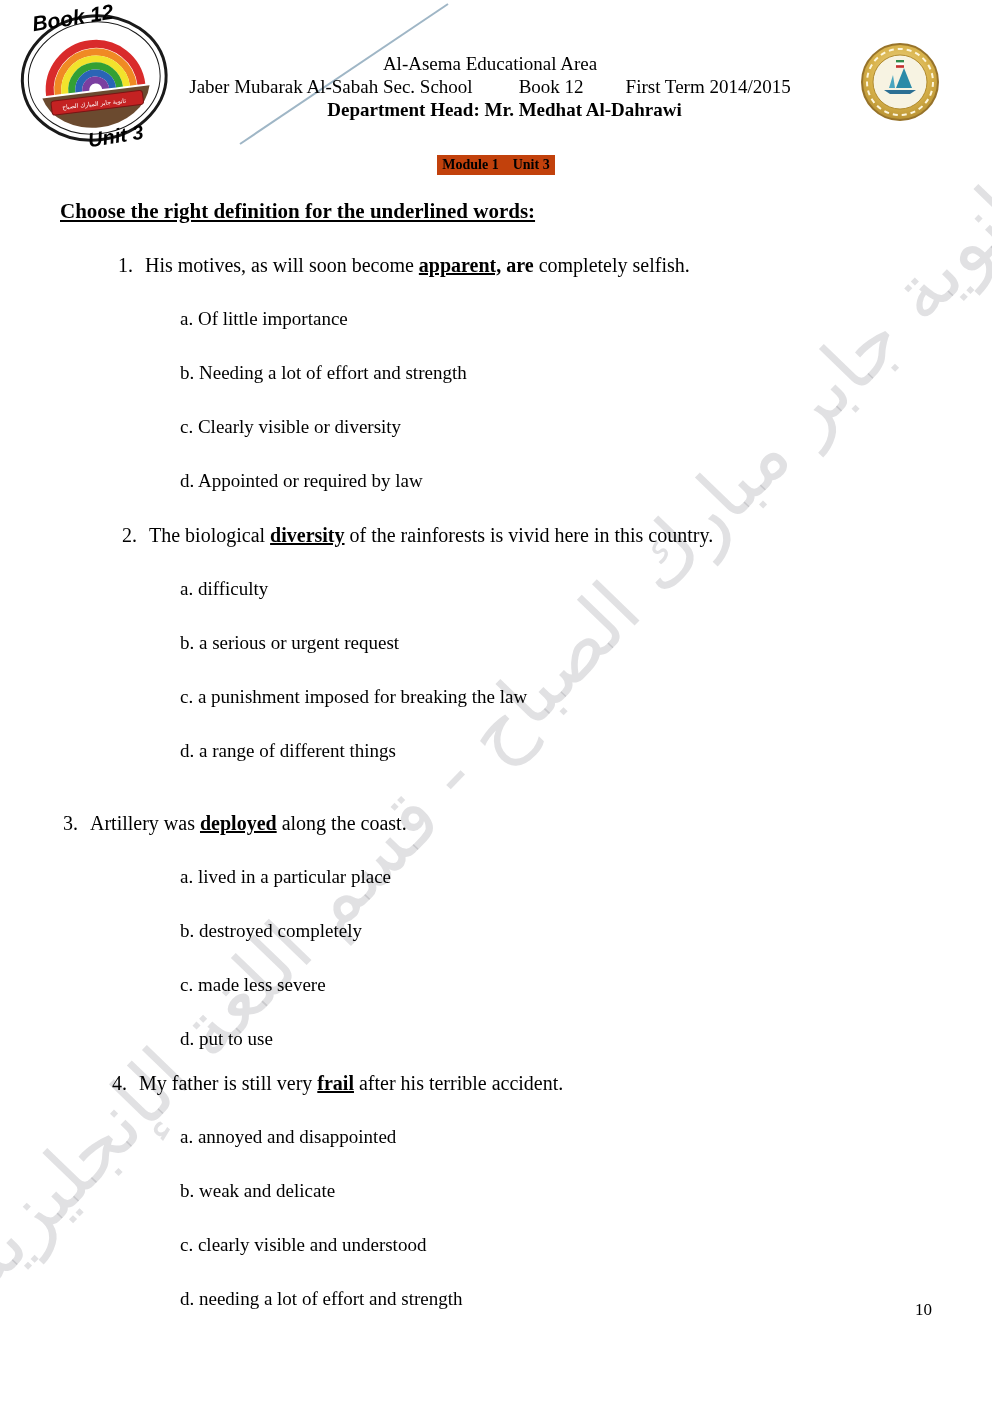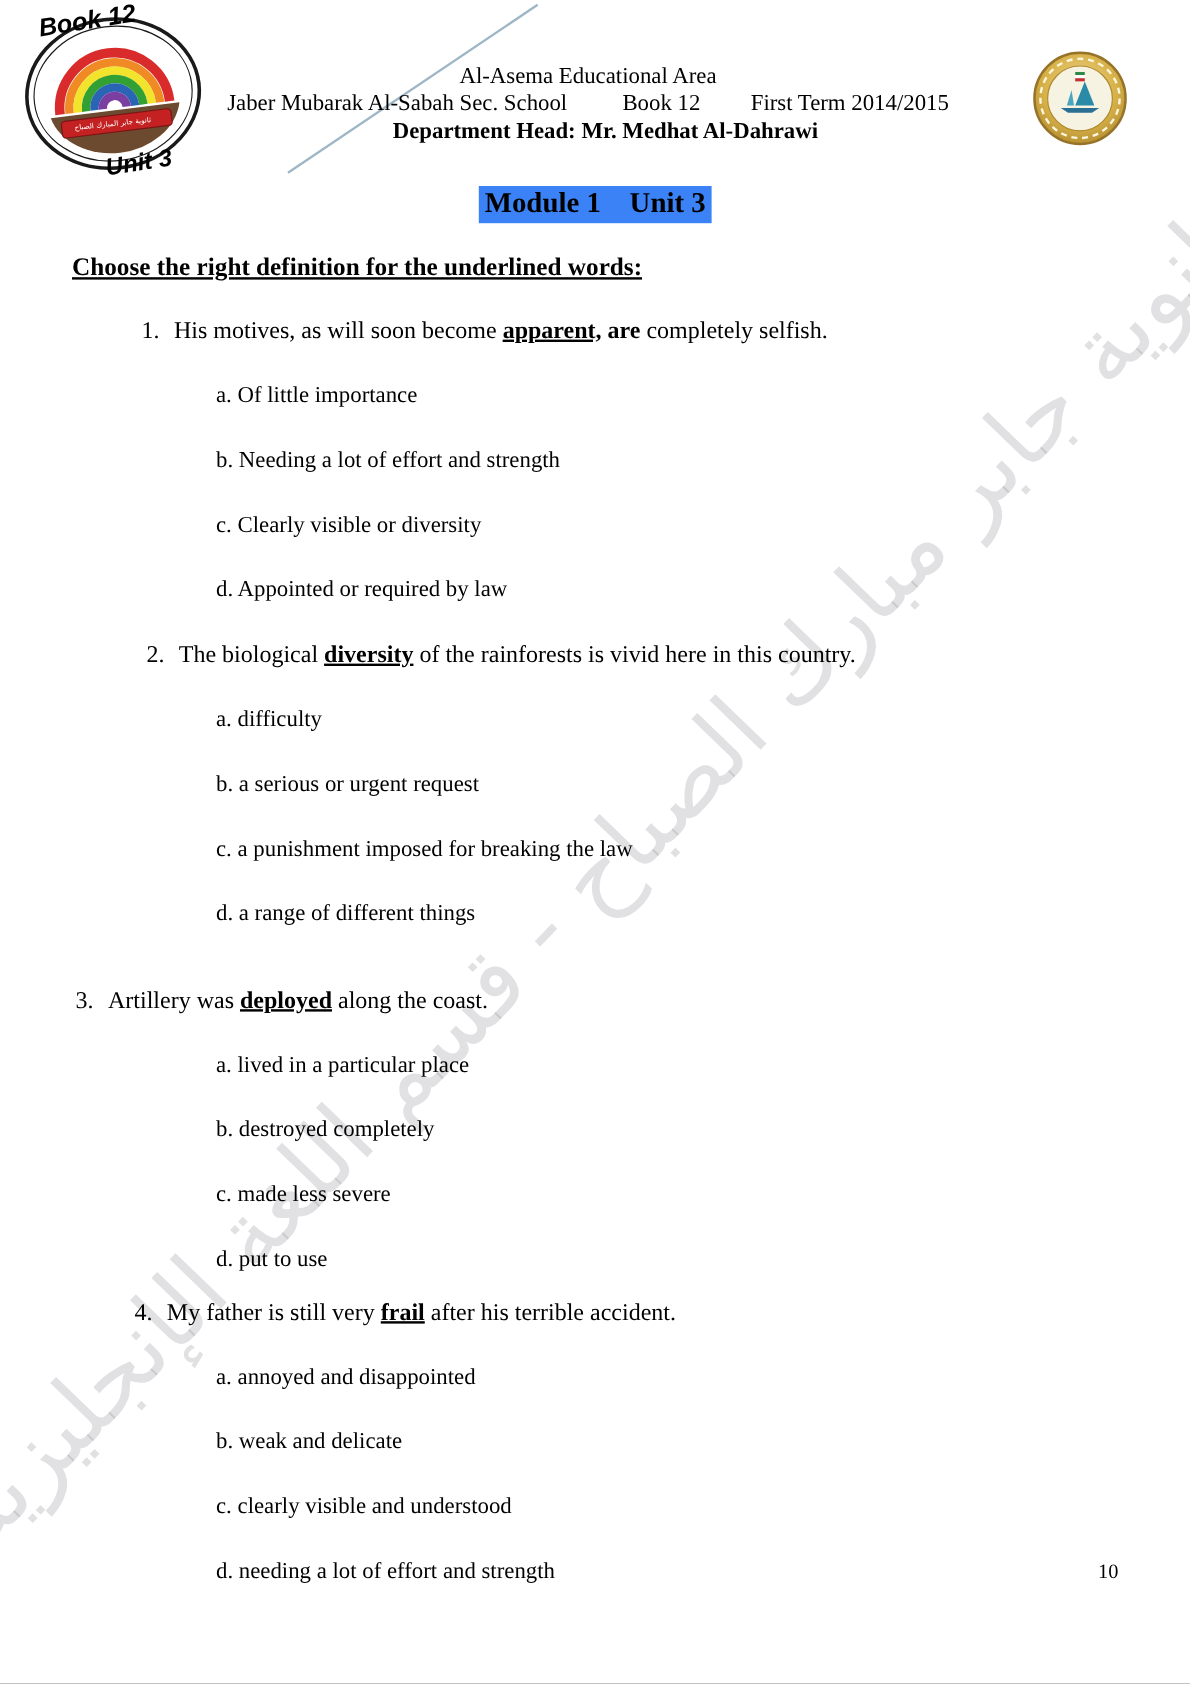--- a/index.html
+++ b/index.html
@@ -54,22 +54,22 @@
     position:absolute; left:0; right:12px; top:52px;
     text-align:center; font-size:19px; line-height:23px;
   }
   .header-bold { font-weight:bold;padding-left:29px; }
   .gap-mid  { margin-left:46px; }
   .gap-right{ margin-left:42px; }
   
   .title-row { position:relative; z-index:3; text-align:center; padding-top:5px; }
   .title {
     display:inline-block;
-    background:#3b82f6;
-    font-weight:bold; font-size:24px;
+    background:#c2410c;
+    font-weight:bold; font-size:14px;
     white-space:pre;
     padding:2px 5px;
   }
   
   .instruction {
     position:relative; z-index:3;
     margin:24px 0 0 60px;
     font-size:21px; font-weight:bold;
     text-decoration:underline;
   }

